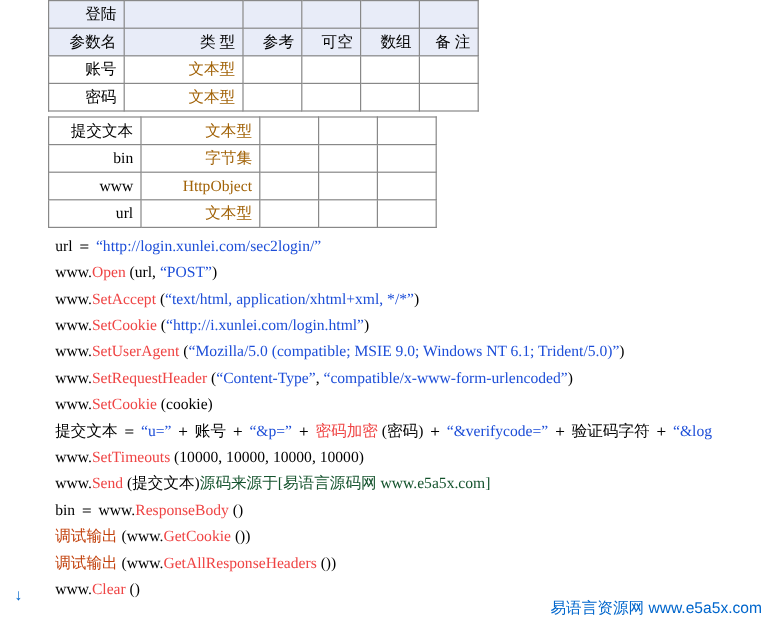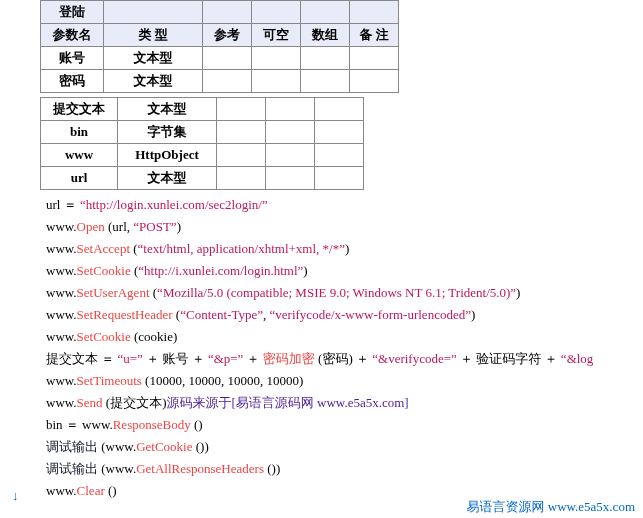--- a/index.html
+++ b/index.html
@@ -1,34 +1,34 @@
 <!DOCTYPE html>
 <html><head>
 <meta charset="utf-8">
 <style>
 body{margin:0;font-family:SimSun,serif;font-size:13px;background:#fff;color:#000}
 .wrap{padding:0 0 0 40px;width:643px;box-sizing:border-box}
 table{border-collapse:collapse;margin-bottom:4px}
-th,td{border:1px solid #888;padding:2px 6px;font-weight:bold;text-align:center;height:18px}
+th,td{border:1px solid #888;padding:2px 6px;font-weight:normal;text-align:right;height:18px}
 th{background:#e8ecf8}
 .t1 td,.t1 th{min-width:36px}
 .t1 .c1{min-width:50px}
 .t1 .c2{min-width:86px}
 .t2 td,.t2 th{min-width:36px}
 .t2 .c1{min-width:64px}
 .t2 .c2{min-width:86px}
-.blue{color:#000000}
+.blue{color:#a16207}
 .code{line-height:22px;white-space:nowrap}
 .code div{padding-left:6px}
 .fn{color:#ef4444}
-.str{color:#be185d}
-.comment{color:#4c1d95}
-.cmd{color:#0f172a}
+.str{color:#1d4ed8}
+.comment{color:#14532d}
+.cmd{color:#c2410c}
 .dl{position:absolute;left:12px;top:488px;color:#0066cc}
-.footer{position:absolute;right:8px;bottom:2px;color:#0066cc;font-family:Liberation Serif, serif}
+.footer{position:absolute;right:8px;bottom:2px;color:#0066cc;font-family:Liberation Sans, sans-serif}
 </style>
 </head>
 <body>
 <div class="wrap">
 
 <table class="t1">
 <tbody>
         <tr>
           <th class="c1">登陆</th>
           <th></th>
@@ -96,21 +96,21 @@
         </tr>
 </tbody>
     </table>
 
 <div class="code">
 <div><span>url ＝ </span><span class="str">“http://login.xunlei.com/sec2login/”</span></div>
 <div><span>www.</span><span class="fn">Open</span><span> (url, </span><span class="str">“POST”</span><span>)</span></div>
 <div><span>www.</span><span class="fn">SetAccept</span><span> (</span><span class="str">“text/html, application/xhtml+xml, */*”</span><span>)</span></div>
 <div><span>www.</span><span class="fn">SetCookie</span><span> (</span><span class="str">“http://i.xunlei.com/login.html”</span><span>)</span></div>
 <div><span>www.</span><span class="fn">SetUserAgent</span><span> (</span><span class="str">“Mozilla/5.0 (compatible; MSIE 9.0; Windows NT 6.1; Trident/5.0)”</span><span>)</span></div>
-<div><span>www.</span><span class="fn">SetRequestHeader</span><span> (</span><span class="str">“Content-Type”</span><span>, </span><span class="str">“verifycode/x-www-form-urlencoded”</span><span>)</span></div>
+<div><span>www.</span><span class="fn">SetRequestHeader</span><span> (</span><span class="str">“Content-Type”</span><span>, </span><span class="str">“compatible/x-www-form-urlencoded”</span><span>)</span></div>
 <div><span>www.</span><span class="fn">SetCookie</span><span> (cookie)</span></div>
 <div><span>提交文本 ＝ </span><span class="str">“u=”</span><span> ＋ 账号 ＋ </span><span class="str">“&amp;p=”</span><span> ＋ </span><span class="fn">密码加密</span><span> (密码) ＋ </span><span class="str">“&amp;verifycode=”</span><span> ＋ 验证码字符 ＋ </span><span class="str">“&amp;log</span></div>
 <div><span>www.</span><span class="fn">SetTimeouts</span><span> (10000, 10000, 10000, 10000)</span></div>
 <div><span>www.</span><span class="fn">Send</span><span> (提交文本)</span><span class="comment">源码来源于[易语言源码网  www.e5a5x.com]</span></div>
 <div><span>bin ＝ www.</span><span class="fn">ResponseBody</span><span> ()</span></div>
 <div><span class="cmd">调试输出</span><span> (www.</span><span class="fn">GetCookie</span><span> ())</span></div>
 <div><span class="cmd">调试输出</span><span> (www.</span><span class="fn">GetAllResponseHeaders</span><span> ())</span></div>
 <div><span>www.</span><span class="fn">Clear</span><span> ()</span></div>
 
 </div>

